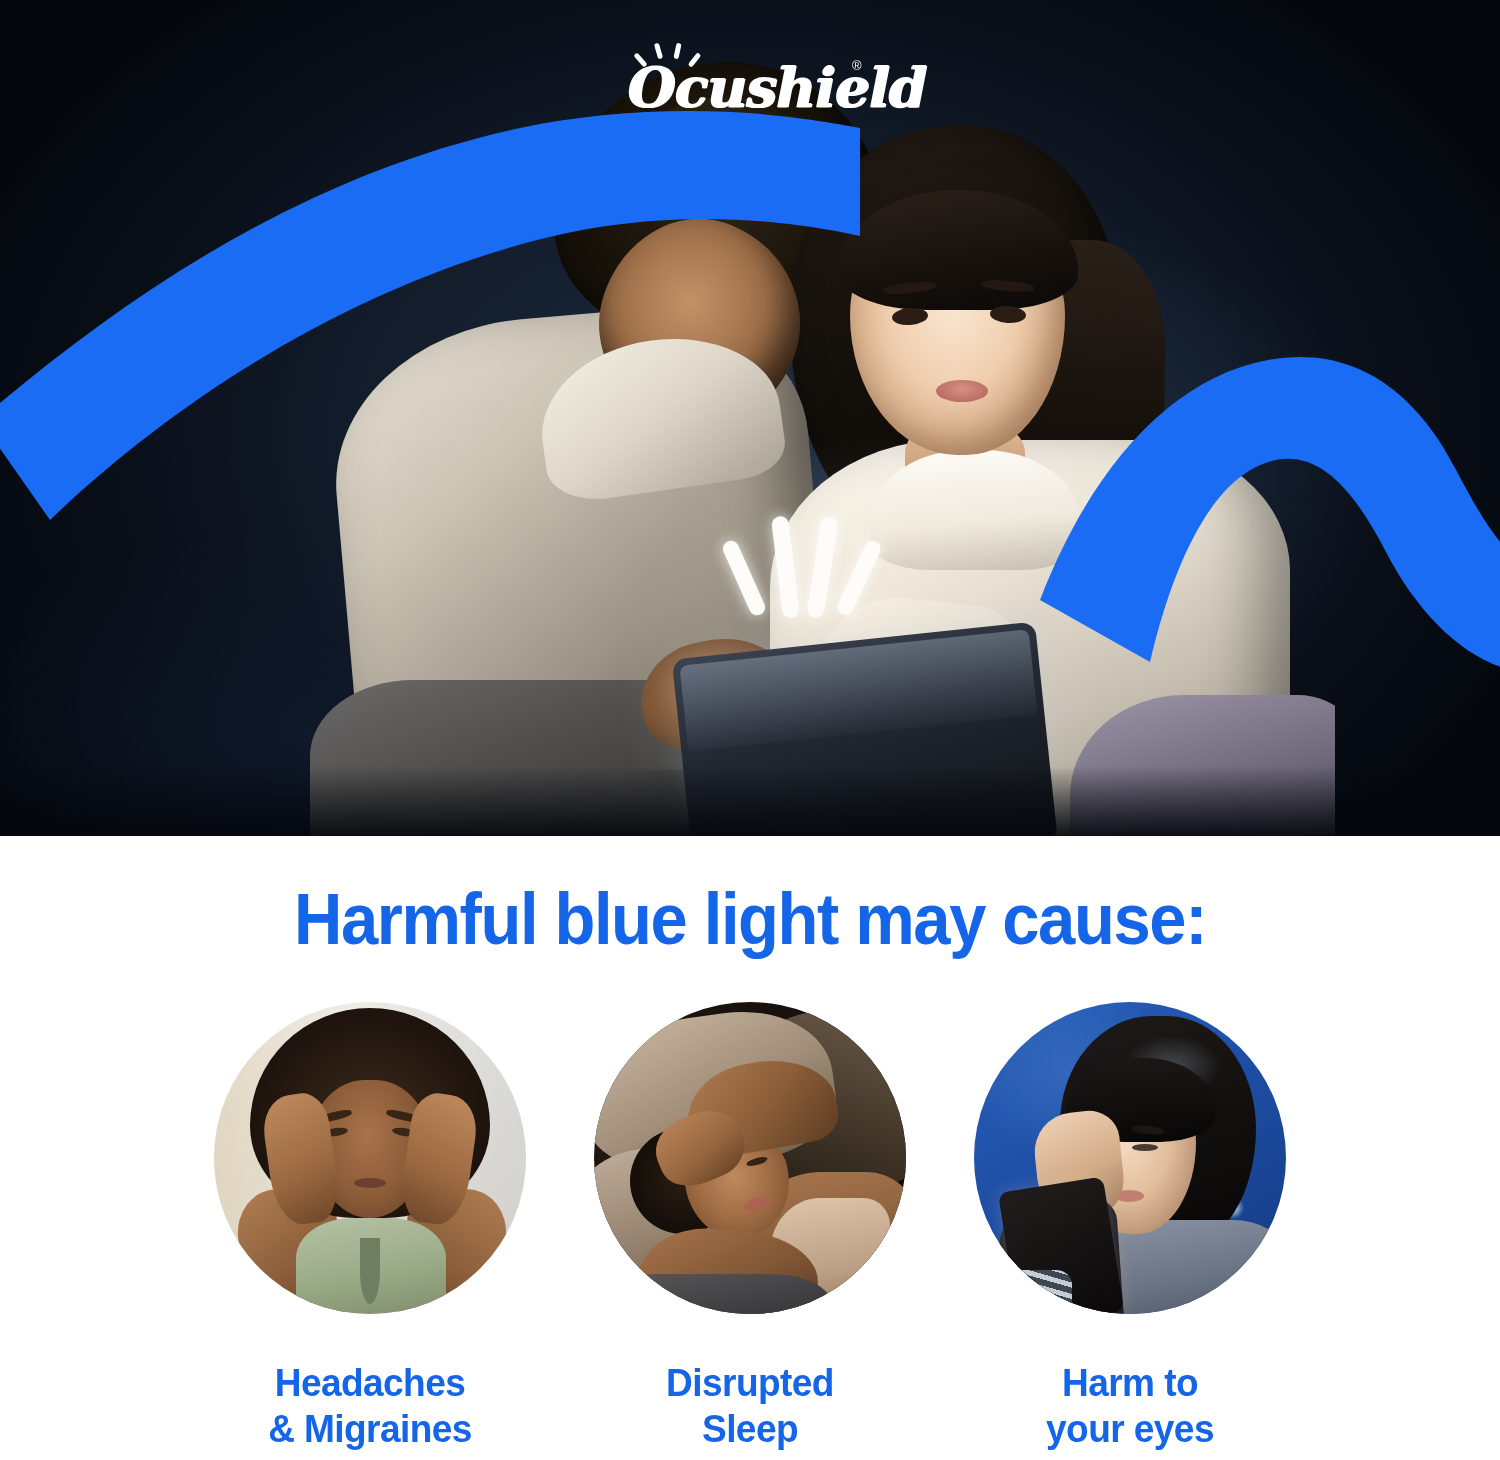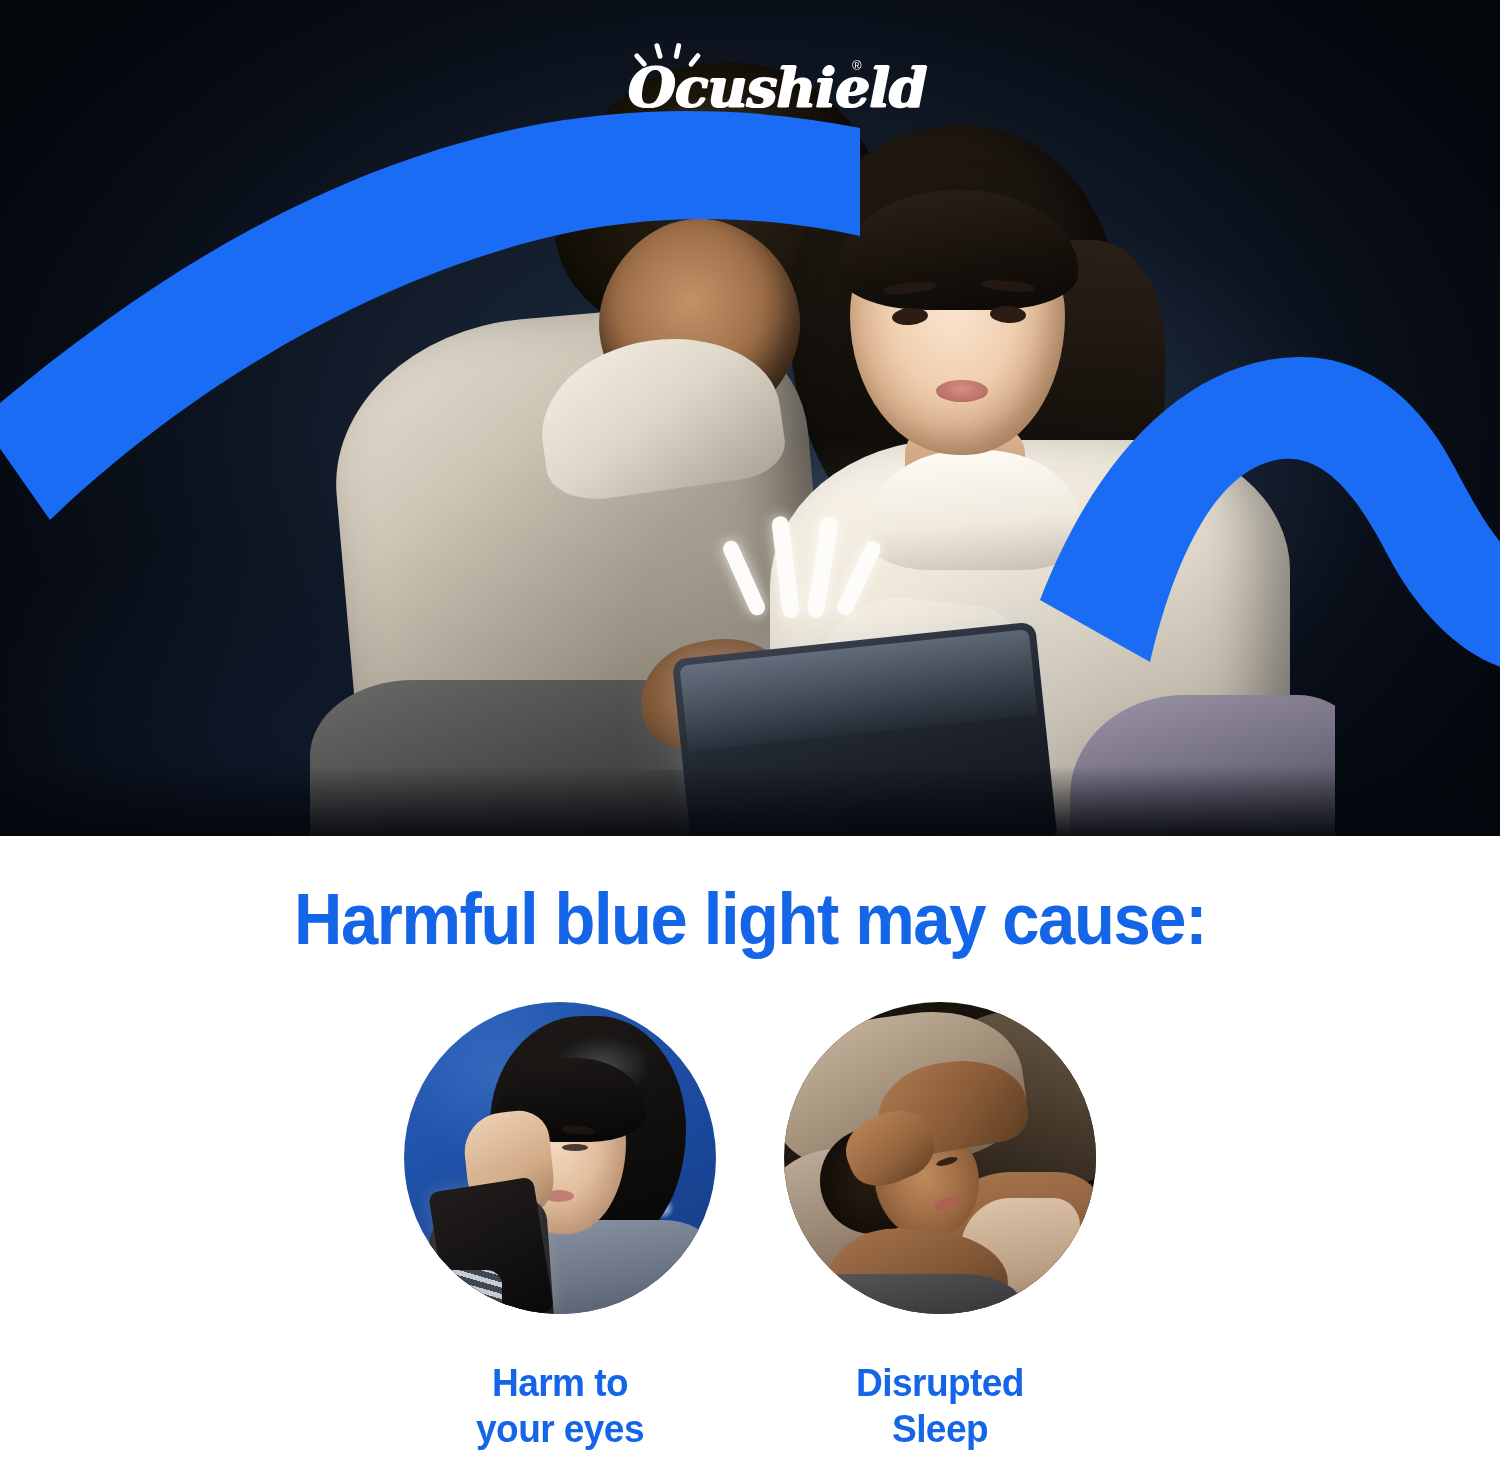--- a/index.html
+++ b/index.html
@@ -636,21 +636,67 @@
       <div class="logo-reg">®</div>
     </div>
   </div>
 
   <div class="lower">
 
     <div class="headline">Harmful blue light may cause:</div>
 
     <div class="cards">
 
-
+      <div class="card">
+        <div class="circle c1">
+          <div class="scene">
+            <div class="sh bg-blur"></div>
+            <div class="sh arm-l"></div>
+            <div class="sh arm-r"></div>
+            <div class="sh hair"></div>
+            <div class="sh face"></div>
+            <div class="brow l"></div>
+            <div class="brow r"></div>
+            <div class="eye l"></div>
+            <div class="eye r"></div>
+            <div class="sh mouth"></div>
+            <div class="sh top"></div>
+            <div class="sh vneck"></div>
+            <div class="sh hand-l"></div>
+            <div class="sh hand-r"></div>
+          </div>
+        </div>
+        <div class="caption">Headaches
+&amp; Migraines</div>
+      </div>
+
+
+      <div class="card">
+        <div class="circle c3">
+          <div class="scene">
+            <div class="sh bg-blur"></div>
+            <div class="sh sheet-r"></div>
+            <div class="sh pillow-top"></div>
+            <div class="sh pillow-low"></div>
+            <div class="sh shoulder"></div>
+            <div class="sh lace"></div>
+            <div class="sh hair"></div>
+            <div class="sh face"></div>
+            <div class="eye l"></div>
+            <div class="eye r"></div>
+            <div class="sh lips"></div>
+            <div class="sh arm-up"></div>
+            <div class="sh hand"></div>
+            <div class="sh arm-low"></div>
+            <div class="sh blanket"></div>
+          </div>
+        </div>
+        <div class="caption">Disrupted
+Sleep</div>
+      </div>
 
       <div class="card">
         <div class="circle c4">
           <div class="scene">
             <div class="sh bg-blur"></div>
             <div class="sh hair"></div>
             <div class="sh hair-hl"></div>
             <div class="sh shirt"></div>
             <div class="sh face"></div>
             <div class="sh fringe"></div>
@@ -662,39 +708,15 @@
             <div class="sh hand"></div>
             <div class="sh arm"></div>
             <div class="sh phone"></div>
             <div class="sh stripe"></div>
           </div>
         </div>
         <div class="caption">Harm to
 your eyes</div>
       </div>
 
-      <div class="card">
-        <div class="circle c3">
-          <div class="scene">
-            <div class="sh bg-blur"></div>
-            <div class="sh sheet-r"></div>
-            <div class="sh pillow-top"></div>
-            <div class="sh pillow-low"></div>
-            <div class="sh shoulder"></div>
-            <div class="sh lace"></div>
-            <div class="sh hair"></div>
-            <div class="sh face"></div>
-            <div class="eye l"></div>
-            <div class="eye r"></div>
-            <div class="sh lips"></div>
-            <div class="sh arm-up"></div>
-            <div class="sh hand"></div>
-            <div class="sh arm-low"></div>
-            <div class="sh blanket"></div>
-          </div>
-        </div>
-        <div class="caption">Disrupted
-Sleep</div>
-      </div>
-
     </div>
   </div>
 </div>
 
 </body></html>

